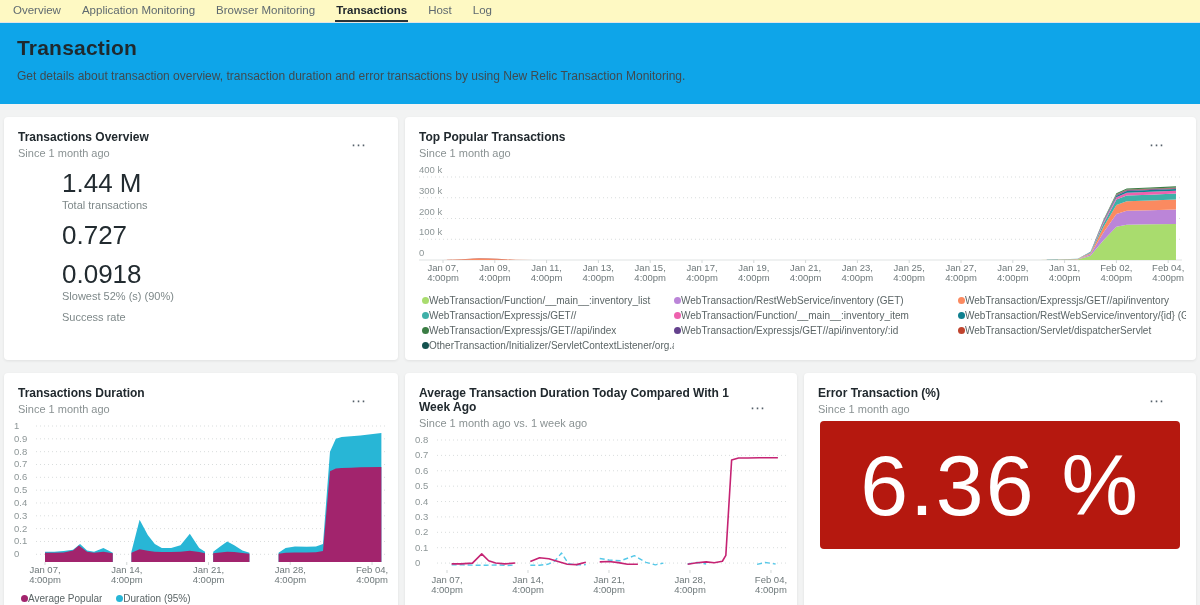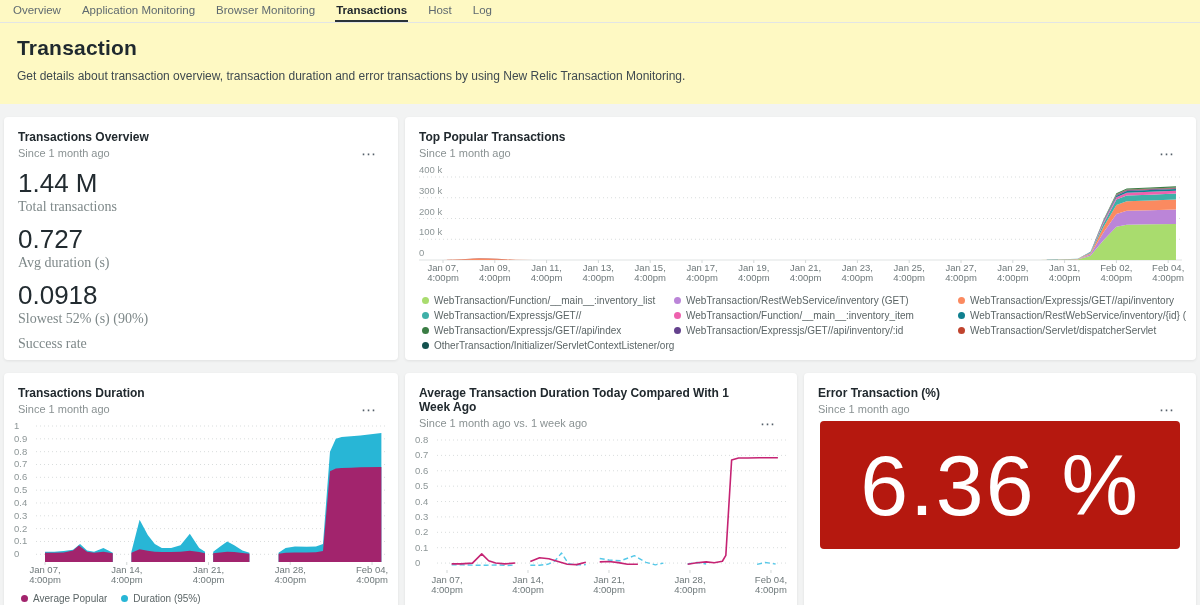--- a/index.html
+++ b/index.html
@@ -13,65 +13,65 @@
   .tabbar{
     background:#fef9c3;border-bottom:1px solid #e2e5e5;
     height:22px;display:flex;align-items:stretch;padding:0 0 0 12px;gap:19px;
   }
   .tab{
     font-size:11.5px;color:#5f6a70;display:flex;align-items:center;
     cursor:pointer;border-bottom:2px solid transparent;padding:0 1px;box-sizing:border-box;
   }
   .tab.active{color:#22292e;border-bottom-color:#2a3338;font-weight:bold;}
   
-  .page-header{background:#fef9c3;padding:13px 6px 21px 17px;}
+  .page-header{background:#0ea5e9;padding:13px 6px 21px 17px;}
   .page-header h1{margin:0;font-size:21px;color:#1f292e;letter-spacing:.2px;}
   .page-header p{margin:9px 0 0 0;font-size:12px;color:#3f4a50;}
   
   .cards{
     padding:13px 4px 0 4px;
     display:grid;
     grid-template-columns:394px 392px 392px;
     grid-template-rows:243px 239px;
     gap:13px 7px;
   }
   .card{
     background:#fff;border-radius:4px;
     box-shadow:0 1px 3px rgba(0,0,0,.08);
     overflow:hidden;position:relative;
   }
   .card.wide{grid-column:2 / span 2;}
-  .card-head{display:flex;justify-content:space-between;align-items:flex-end;padding:13px 20px 0 14px;}
+  .card-head{display:flex;justify-content:space-between;align-items:center;padding:13px 30px 0 14px;}
   .card-title{font-size:12px;font-weight:bold;color:#21292e;}
   .card-sub{font-size:11px;color:#8a9293;margin-top:3px;}
   .menu-btn{
     border:none;background:none;cursor:pointer;padding:0 2px;
     color:#55606a;font-size:15px;line-height:10px;letter-spacing:0;
     font-family:"Liberation Sans",sans-serif;
   }
   
   .metrics{padding:9px 14px 0 14px;}
-  .metric{margin-bottom:9px;}
+  .metric{margin-bottom:9px;margin-left:44px;}
   .metric .val{font-size:26px;line-height:30px;color:#222b30;}
-  .metric .lab{font-size:14px;color:#7e8889;margin-top:1px;font-family:Liberation Serif, serif;}
+  .metric .lab{font-size:11px;color:#7e8889;margin-top:1px;}
   
   .chart{margin-top:6px;}
   .chart-c2{padding:0 14px;}
   .chart-c3{padding:0 10px;}
   .chart-svg{overflow:visible;display:block;}
   .chart-svg text{font-family:"Liberation Sans",sans-serif;}
   .ylab{font-size:9.5px;fill:#8d9697;}
   .xlab{font-size:9.5px;fill:#6e787a;}
   
   .legend-grid{
     display:grid;grid-template-columns:252px 284px auto;
     padding:8px 10px 0 17px;row-gap:4px;
   }
   .legend-row{display:flex;gap:14px;padding:4px 10px 0 17px;}
-  .leg-item{display:flex;align-items:center;gap:5px;font-size:10px;color:#5b6566;cursor:pointer;white-space:nowrap;overflow:hidden;}
+  .leg-item{display:flex;align-items:center;font-size:10px;color:#5b6566;cursor:pointer;white-space:nowrap;overflow:hidden;}
   .leg-dot{width:7px;height:7px;border-radius:50%;flex:0 0 auto;}
   
   .billboard{
     margin:6px 16px 0 16px;height:128px;border-radius:4px;
     display:flex;align-items:center;justify-content:center;
   }
   .billboard span{
     color:#ffffff;font-size:86px;font-weight:400;letter-spacing:2px;
   }
 </style>
@@ -102,21 +102,20 @@
       </div>
       <button class="menu-btn">⋯</button>
     </div>
     <div class="metrics" id="metrics">
         <div class="metric">
           <div class="val">1.44 M</div>
           <div class="lab">Total transactions</div>
         </div>
         <div class="metric">
           <div class="val">0.727</div>
-          <div class="lab">Avg duration (s)</div>
         </div>
         <div class="metric">
           <div class="val">0.0918</div>
           <div class="lab">Slowest 52% (s) (90%)</div>
         </div>
         <div class="metric">
           <div class="lab">Success rate</div>
         </div>
       </div>
   </section>

